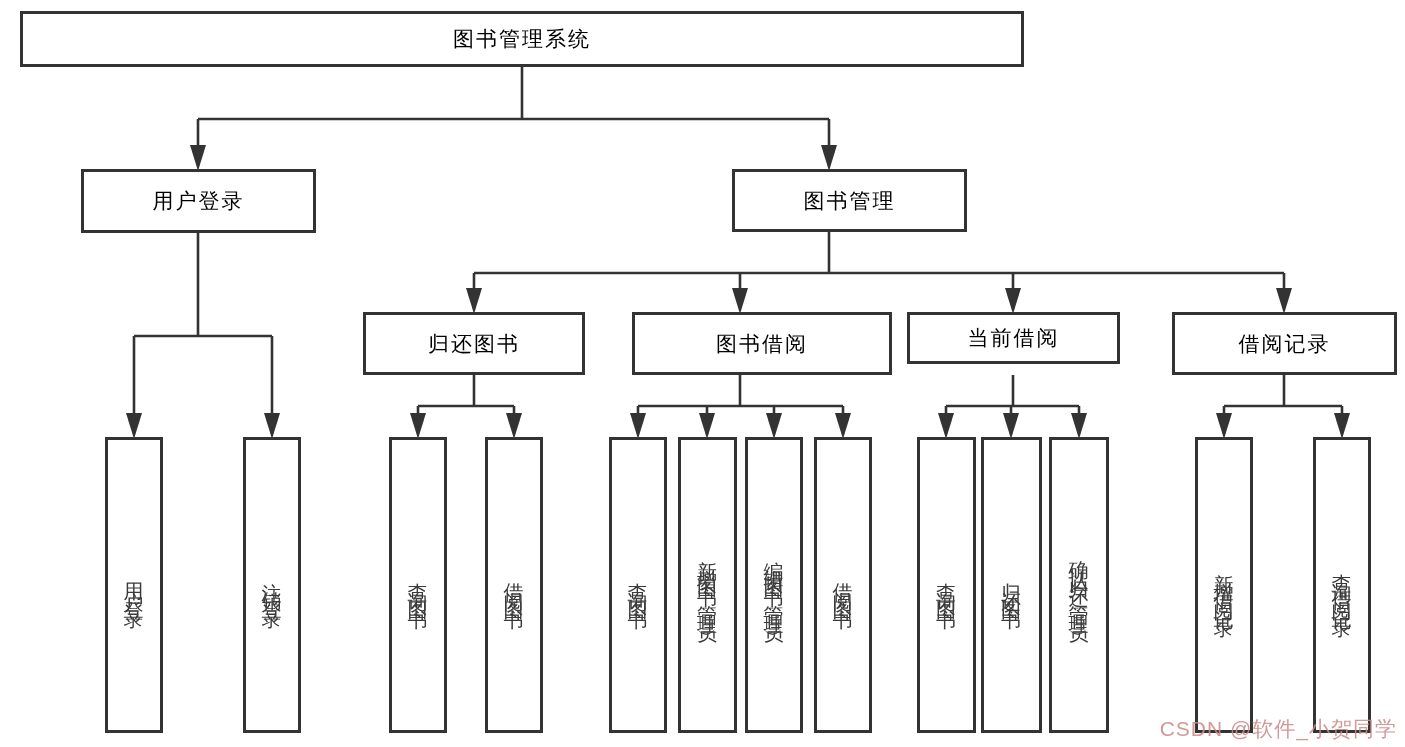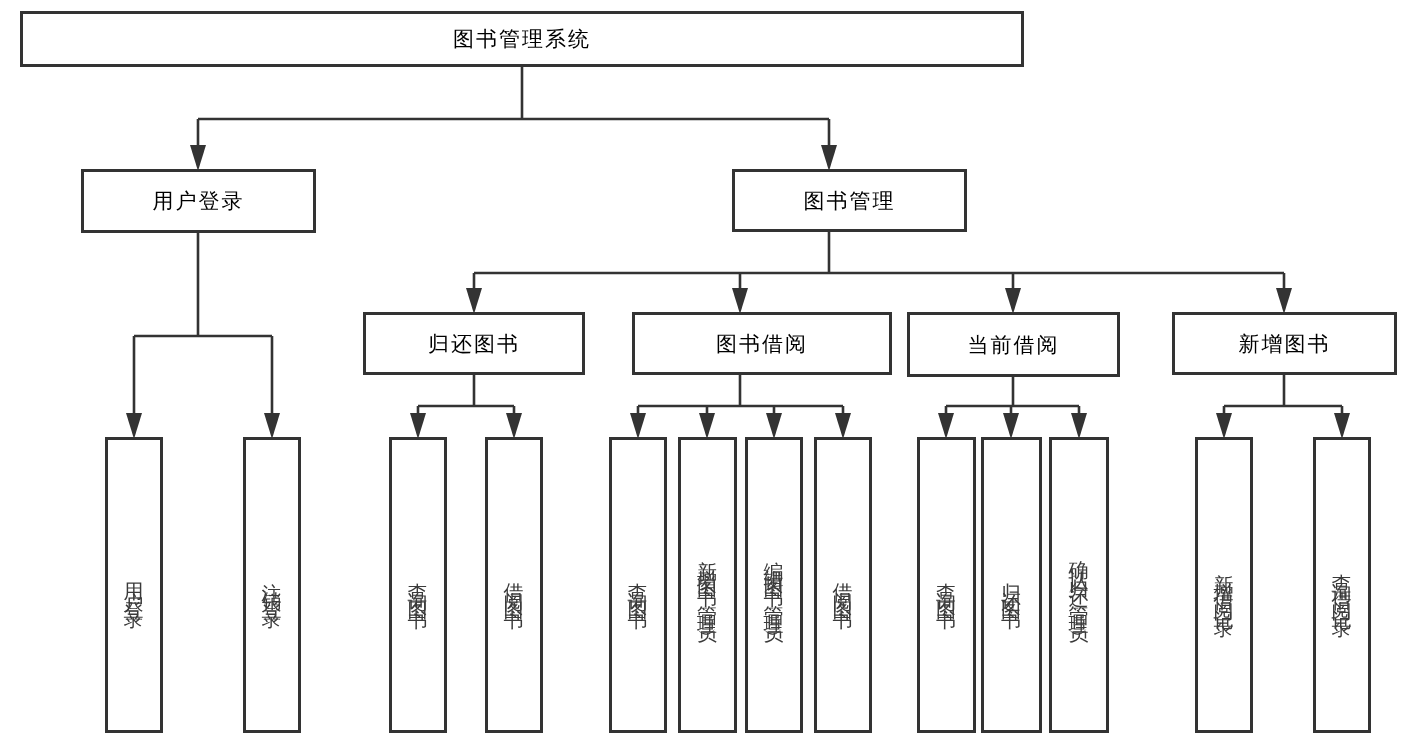--- a/index.html
+++ b/index.html
@@ -84,25 +84,25 @@
   <div class="node h-node" style="left:712px;top:169px;width:235px;height:63px;margin-left:20px;">
     <span>图书管理</span>
   </div>
 
   <div class="node h-node" style="left:363px;top:312px;width:222px;height:63px;">
     <span>归还图书</span>
   </div>
   <div class="node h-node" style="left:632px;top:312px;width:260px;height:63px;">
     <span>图书借阅</span>
   </div>
-  <div class="node h-node" style="left:907px;top:312px;width:213px;height:65px;">
+  <div class="node h-node" style="left:907px;top:312px;width:213px;height:52px;">
     <span>当前借阅</span>
   </div>
   <div class="node h-node" style="left:1172px;top:312px;width:225px;height:63px;">
-    <span>新增图书</span>
+    <span>借阅记录</span>
   </div>
 
   <div class="node v-node" style="left:105px;top:437px;width:58px;height:296px;">
     <span>用户登录</span>
   </div>
   <div class="node v-node" style="left:243px;top:437px;width:58px;height:296px;">
     <span>注销登录</span>
   </div>
 
   <div class="node v-node" style="left:389px;top:437px;width:58px;height:296px;">
@@ -135,14 +135,15 @@
     <span>确认归还（管理员）</span>
   </div>
 
   <div class="node v-node" style="left:1195px;top:437px;width:58px;height:296px;">
     <span>新增借阅记录</span>
   </div>
   <div class="node v-node" style="left:1313px;top:437px;width:58px;height:296px;">
     <span>查询借阅记录</span>
   </div>
 
+  <div id="watermark">CSDN @软件_小贺同学</div>
 
 </div>
 
 </body></html>

